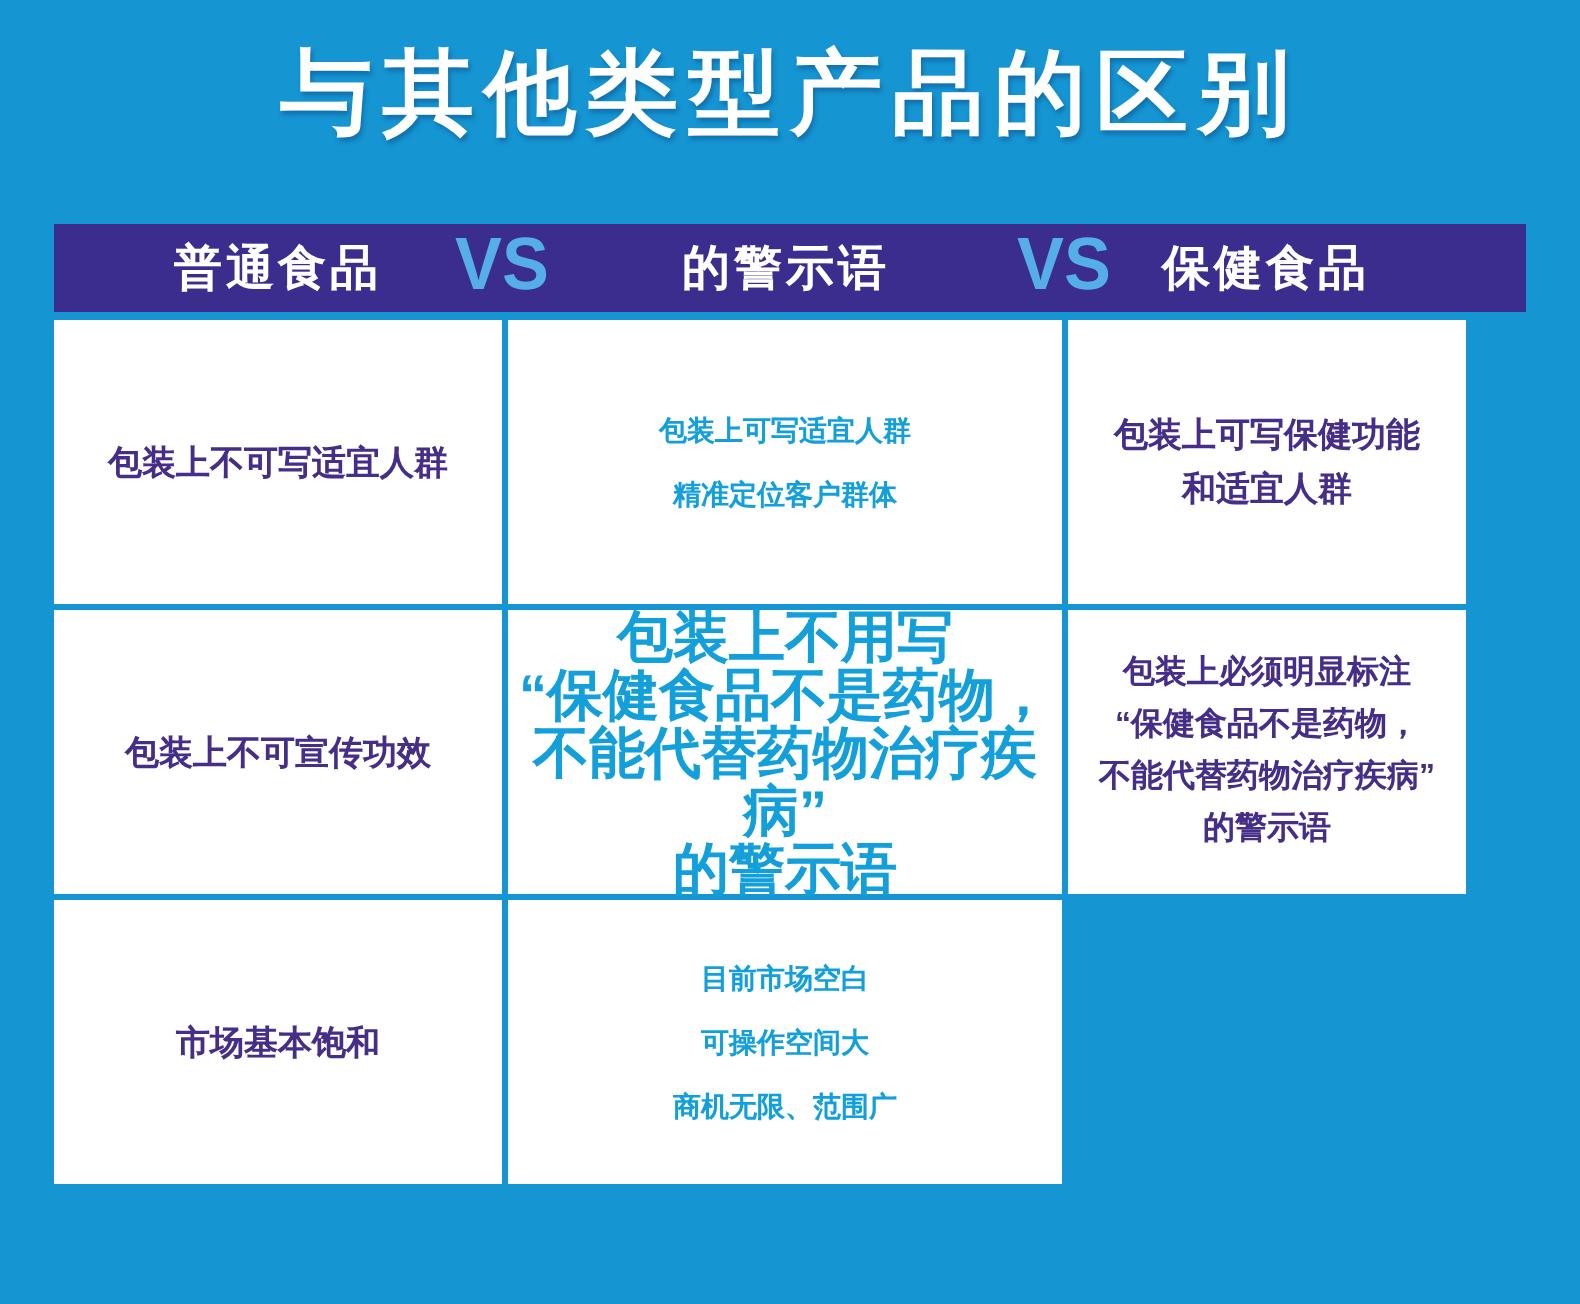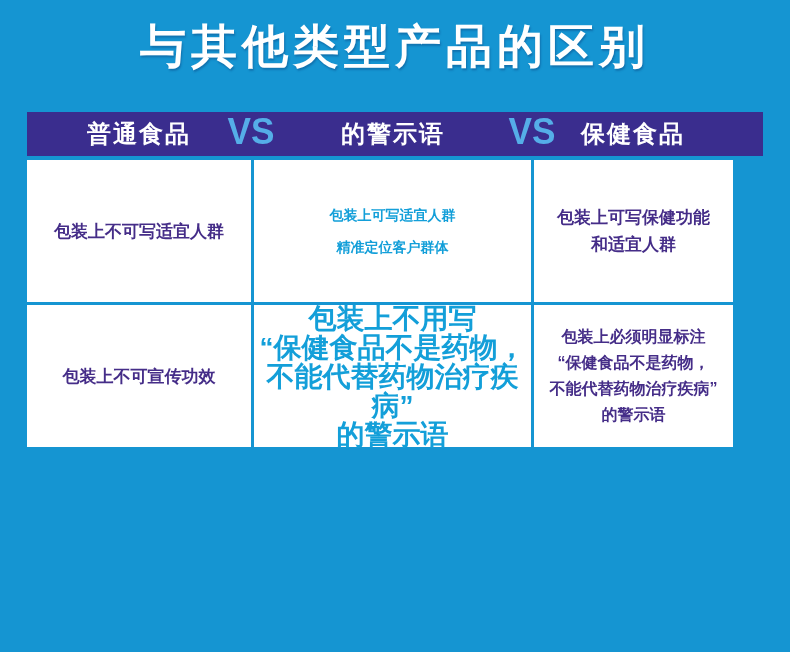--- a/index.html
+++ b/index.html
@@ -136,16 +136,24 @@
 不能代替药物治疗疾病”
 的警示语</div>
       </div>
       <div class="cell plain dense">
         <div class="cell-text">包装上必须明显标注
 “保健食品不是药物，
 不能代替药物治疗疾病”
 的警示语</div>
       </div>
 
+      <div class="cell plain">
+        <div class="cell-text">市场基本饱和</div>
+      </div>
+      <div class="cell highlight">
+        <div class="cell-text">目前市场空白
+可操作空间大
+商机无限、范围广</div>
+      </div>
 
     </div>
   </div>
 </div>
 
 </body></html>

